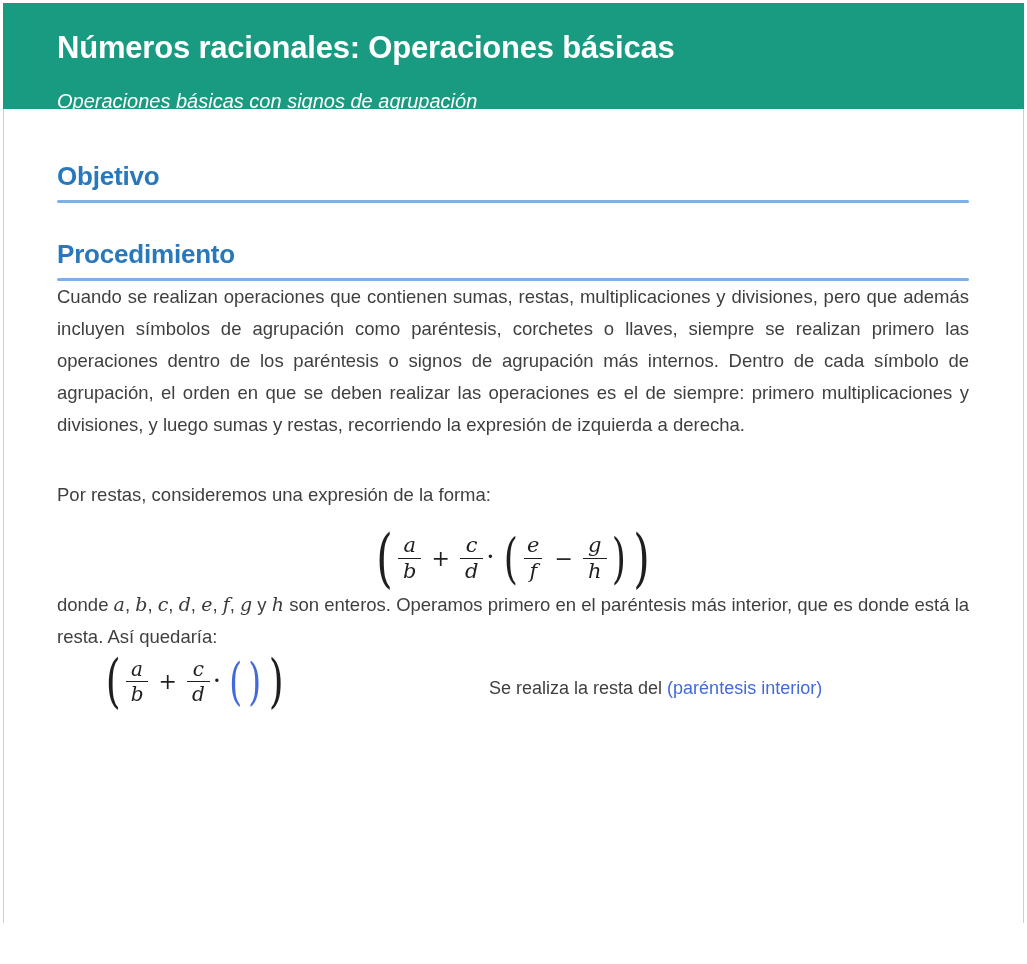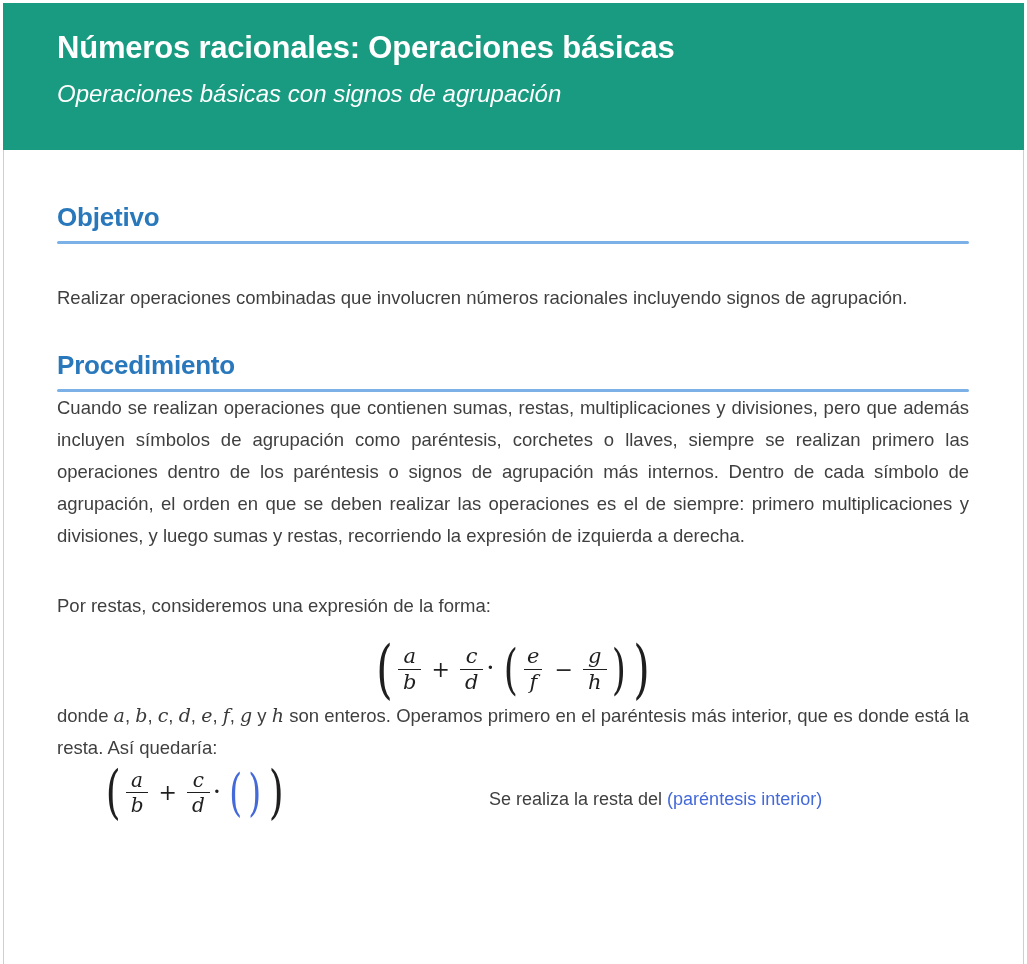--- a/index.html
+++ b/index.html
@@ -4,28 +4,28 @@
 <style>
   html,body{margin:0;padding:0;}
   body{
     width:1027px;height:964px;overflow:hidden;background:#ffffff;
     font-family:"Liberation Sans", sans-serif;
   }
   .page{position:relative;width:1027px;height:964px;overflow:hidden;background:#ffffff;}
 
   
   .hero{
-    margin:3px 3px 0 3px;height:147px;box-sizing:border-box;
+    margin:3px 3px 0 3px;height:106px;box-sizing:border-box;
     background:#189b80;padding:27px 40px 0 54px;
   }
   .hero h1{
     margin:0;color:#ffffff;font-size:31px;font-weight:bold;letter-spacing:-0.2px;
   }
   .hero .subtitle{
-    margin-top:14px;color:#ffffff;font-size:24px;font-style:italic;font-weight:500;
+    margin-top:24px;color:#ffffff;font-size:20px;font-style:italic;font-weight:500;
   }
 
   
   .content{
     margin:0 3px;height:814px;box-sizing:border-box;
     border-left:1px solid #cfcfcf;border-right:1px solid #cfcfcf;
     padding:0 54px 0 53px;overflow:hidden;background:#ffffff;
   }
   h2.sec{
     margin:0;color:#2878bb;font-size:26px;font-weight:bold;letter-spacing:-0.2px;
@@ -77,21 +77,20 @@
 
   <header class="hero">
     <h1>Números racionales: Operaciones básicas</h1>
     <div class="subtitle">Operaciones básicas con signos de agrupación</div>
   </header>
 
   <main class="content">
 
     <h2 class="sec first">Objetivo</h2>
     <div class="rule"></div>
-    <p class="body mt1">Realizar operaciones combinadas que involucren números racionales incluyendo signos de agrupación.</p>
 
     <h2 class="sec second">Procedimiento</h2>
     <div class="rule"></div>
     <p class="body mt2">Cuando se realizan operaciones que contienen sumas, restas, multiplicaciones y divisiones, pero que además incluyen símbolos de agrupación como paréntesis, corchetes o llaves, siempre se realizan primero las operaciones dentro de los paréntesis o signos de agrupación más internos. Dentro de cada símbolo de agrupación, el orden en que se deben realizar las operaciones es el de siempre: primero multiplicaciones y divisiones, y luego sumas y restas, recorriendo la expresión de izquierda a derecha.</p>
     <p class="body mt1">Por restas, consideremos una expresión de la forma:</p>
 
     <div class="formula-wrap">
       <span class="mrow">
         <span class="paren outer">(</span>
         <span class="frac">

